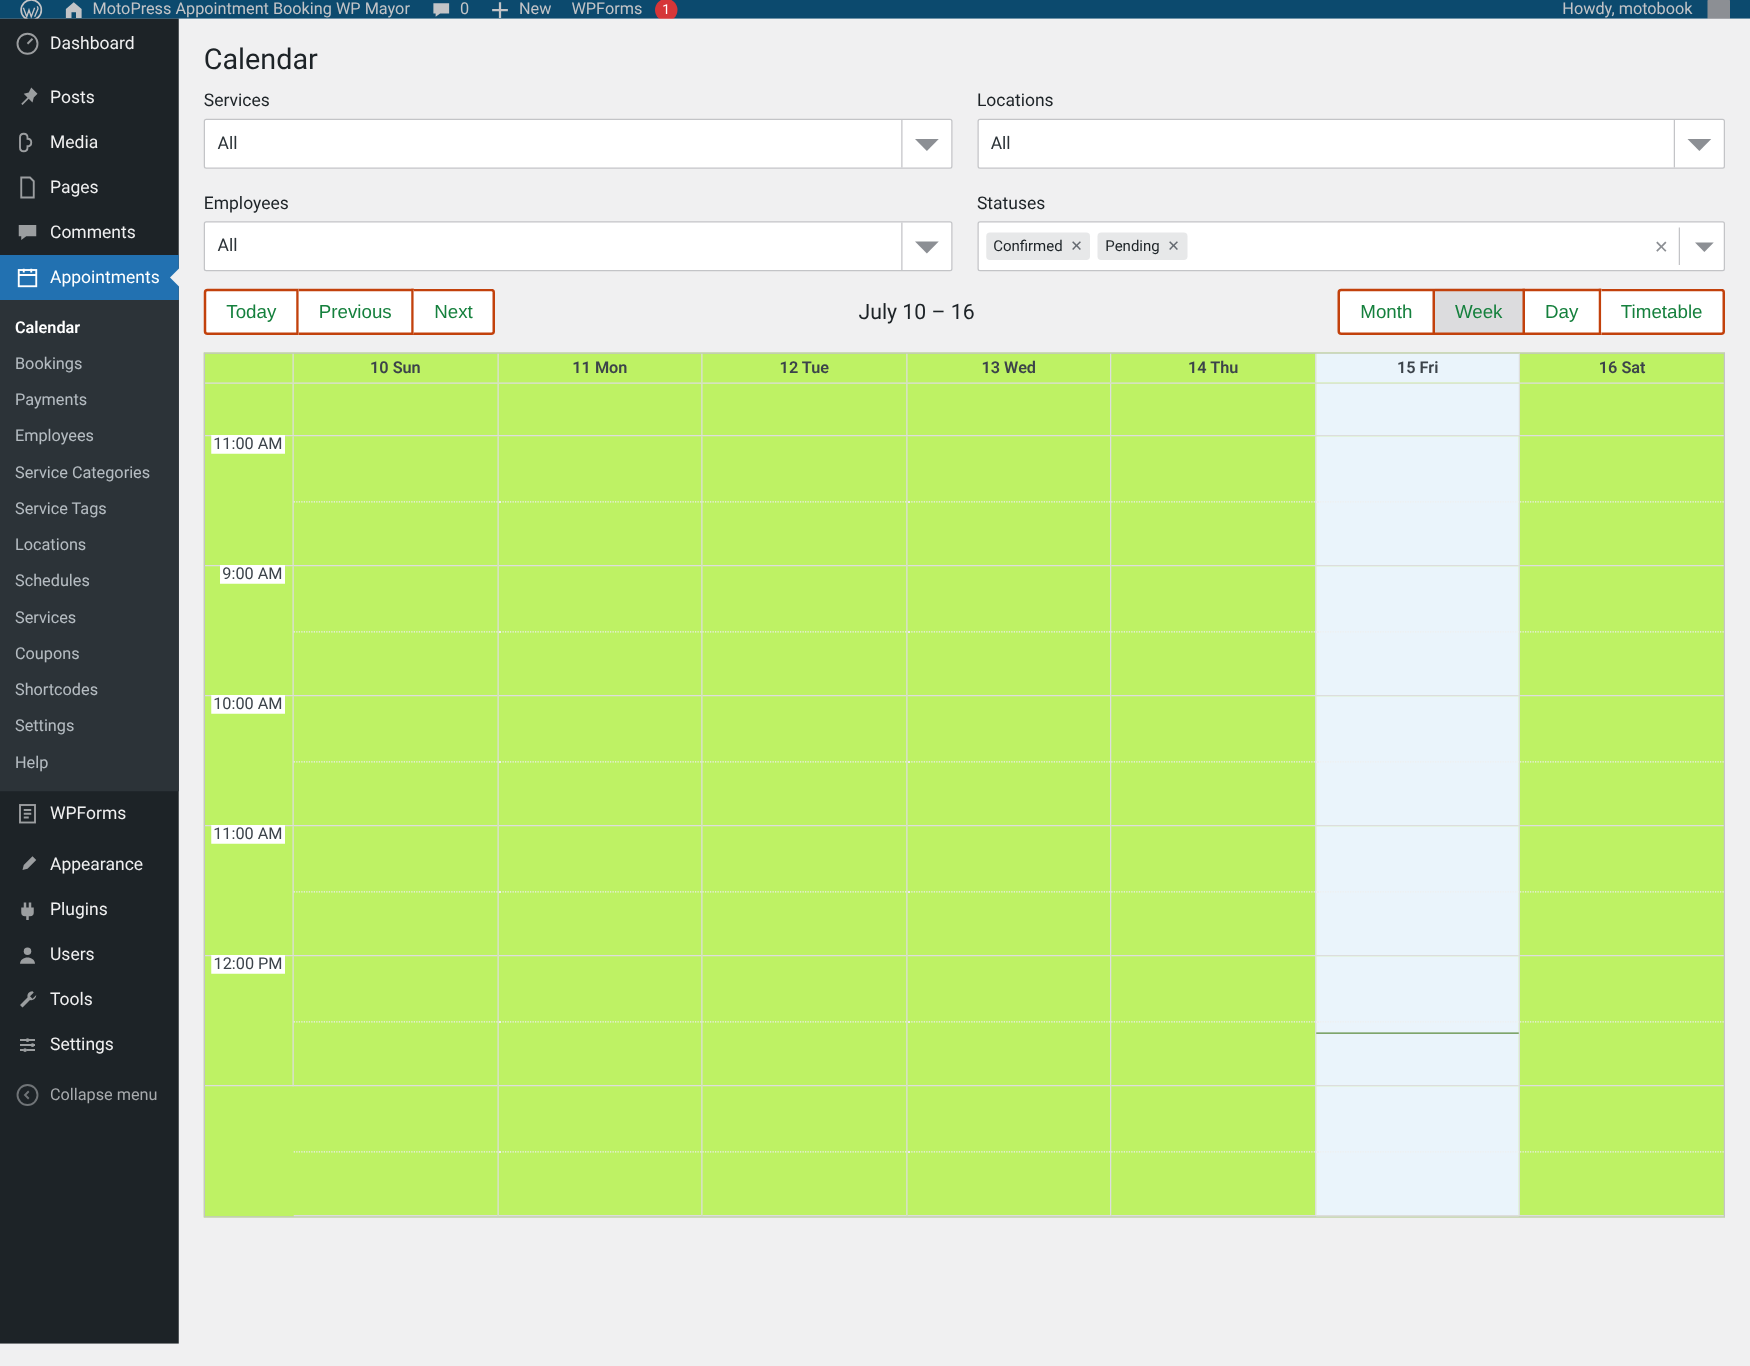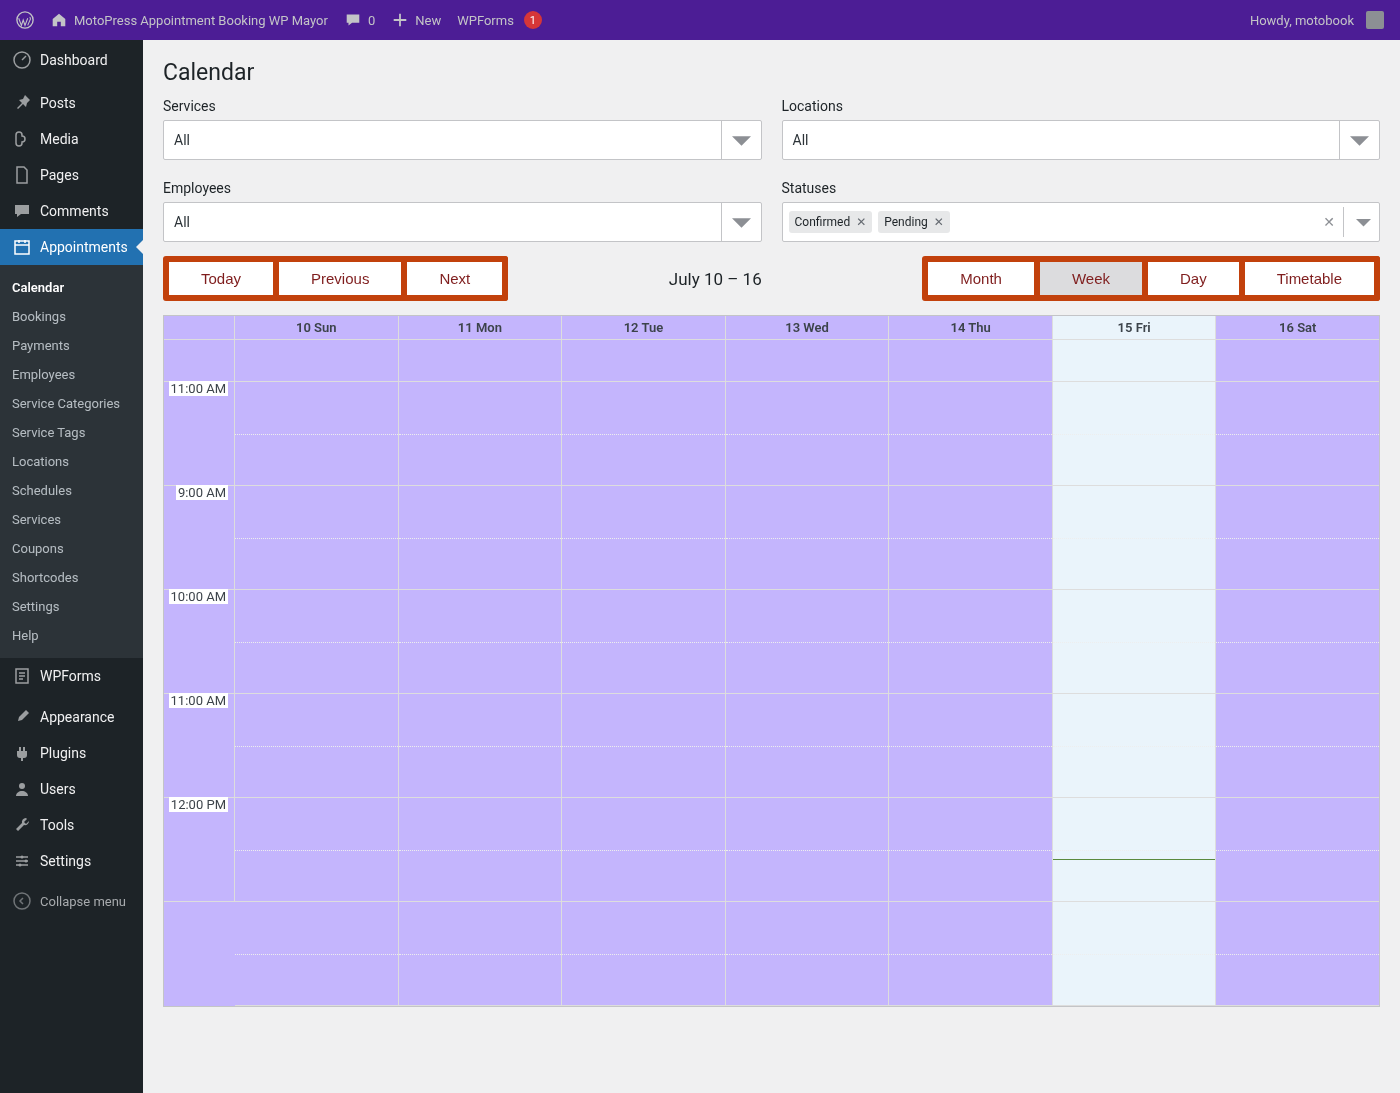--- a/index.html
+++ b/index.html
@@ -1,19 +1,19 @@
 <!DOCTYPE html>
 <html><head>
 <meta charset="utf-8">
 <style>
 * { box-sizing: border-box; margin: 0; padding: 0; }
 body { font-family: -apple-system, BlinkMacSystemFont, "Segoe UI", Roboto, sans-serif; font-size: 13px; color: #1d2327; background: #f0f0f1; }
 
 
-.admin-bar { height: 40px; background: #4c1d95; color: #c3c4c7; display: flex; align-items: center; padding: 0 8px; font-size: 13px; justify-content: space-between; }
+.admin-bar { height: 15px; background: #0c4a6e; color: #c3c4c7; display: flex; align-items: center; padding: 0 8px; font-size: 13px; justify-content: space-between; }
 .admin-bar-left, .admin-bar-right { display: flex; align-items: center; gap: 0; }
 .admin-bar-item { display: flex; align-items: center; gap: 6px; padding: 0 8px; height: 33px; cursor: pointer; color: #c3c4c7; }
 .admin-bar-icon { width: 18px; height: 18px; display: inline-flex; align-items: center; justify-content: center; }
 .badge-red { background: #d63638; color: #fff; border-radius: 9px; min-width: 18px; height: 18px; display: inline-flex; align-items: center; justify-content: center; font-size: 11px; padding: 0 5px; margin-left: 4px;}
 .avatar { width: 18px; height: 18px; background: #8c8f94; border-radius: 2px; margin-left: 6px; }
 
 
 .layout { display: flex; min-height: calc(100vh - 33px); }
 
 
@@ -42,29 +42,29 @@
 .select-box .value { color: #2c3338; font-size: 14px; flex: 1; }
 .select-box .chevron { border-left: 1px solid #c3c4c7; height: 100%; width: 40px; display: flex; align-items: center; justify-content: center; margin-right: -10px; color: #8c8f94;}
 .select-box.tags { padding: 4px 6px; height: 40px; }
 .tag { background: #e7e8e9; border-radius: 3px; padding: 4px 6px; margin-right: 6px; font-size: 12px; display: inline-flex; align-items: center; gap: 6px;}
 .tag .x { cursor: pointer; color: #646970; font-size: 12px; }
 .select-box .clear { color: #8c8f94; margin-right: 8px; cursor: pointer; font-size: 14px;}
 
 
 .cal-toolbar { display: flex; justify-content: space-between; align-items: center; margin-top: 14px; }
 .btn-group { display: flex; }
-.btn { background: #fff; border: 6px solid #c2410c; padding: 8px 32px; font-size: 15px; cursor: pointer; color: #7f1d1d; }
+.btn { background: #fff; border: 2px solid #c2410c; padding: 8px 16px; font-size: 15px; cursor: pointer; color: #15803d; }
 .btn-group .btn + .btn { border-left: none; }
 .btn.active { background: #dcdcde; }
 .btn:first-child { border-radius: 3px 0 0 3px; }
 .btn:last-child { border-radius: 0 3px 3px 0; }
 .date-range { font-size: 17px; color: #1d2327; }
 
 
-.calendar { margin-top: 14px; background: #c4b5fd; border: 1px solid #c3c4c7; }
+.calendar { margin-top: 14px; background: #bef264; border: 1px solid #c3c4c7; }
 .cal-head { display: flex; border-bottom: 1px solid #ddd; }
 .time-gutter { width: 71px; border-right: 1px solid #ddd; flex-shrink: 0;}
 .day-head { flex: 1; text-align: center; padding: 4px 0; font-size: 13px; font-weight: 600; border-right: 1px solid #ddd; color: #3c434a; }
 .day-head:last-child { border-right: none; }
 .day-head.today { background: #eaf4fb; }
 .cal-allday { display: flex; height: 42px; border-bottom: 1px solid #ddd; }
 .cal-allday .day-cell { flex: 1; border-right: 1px solid #ddd; }
 .cal-allday .day-cell:last-child { border-right: none; }
 .cal-allday .day-cell.today { background: #eaf4fb; }
 .cal-body { display: flex; }

